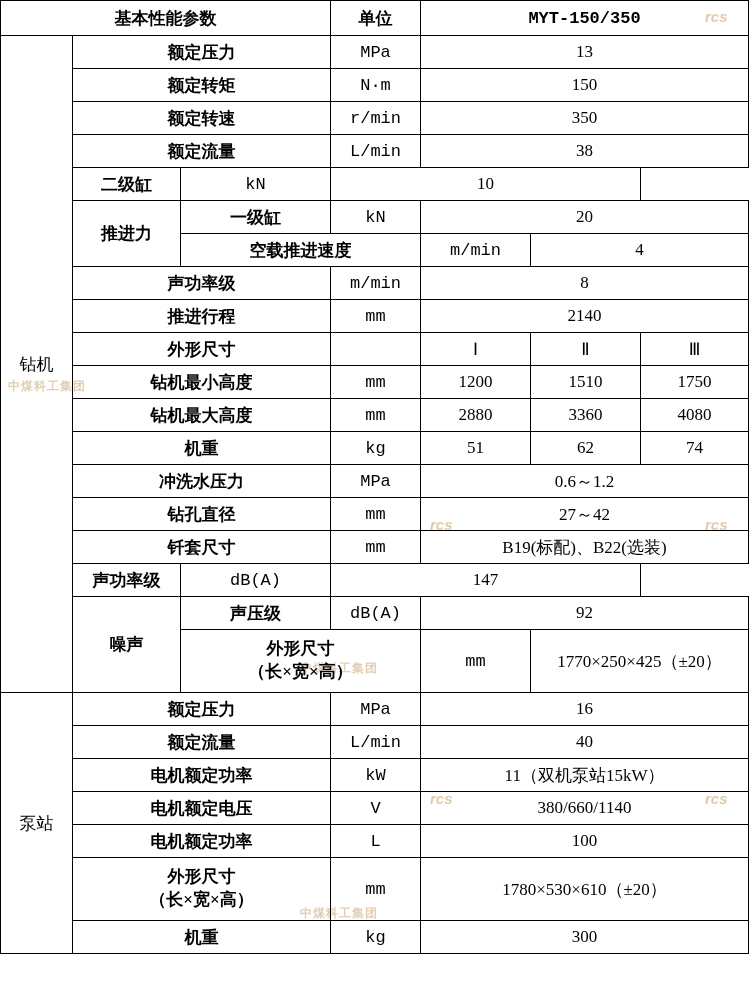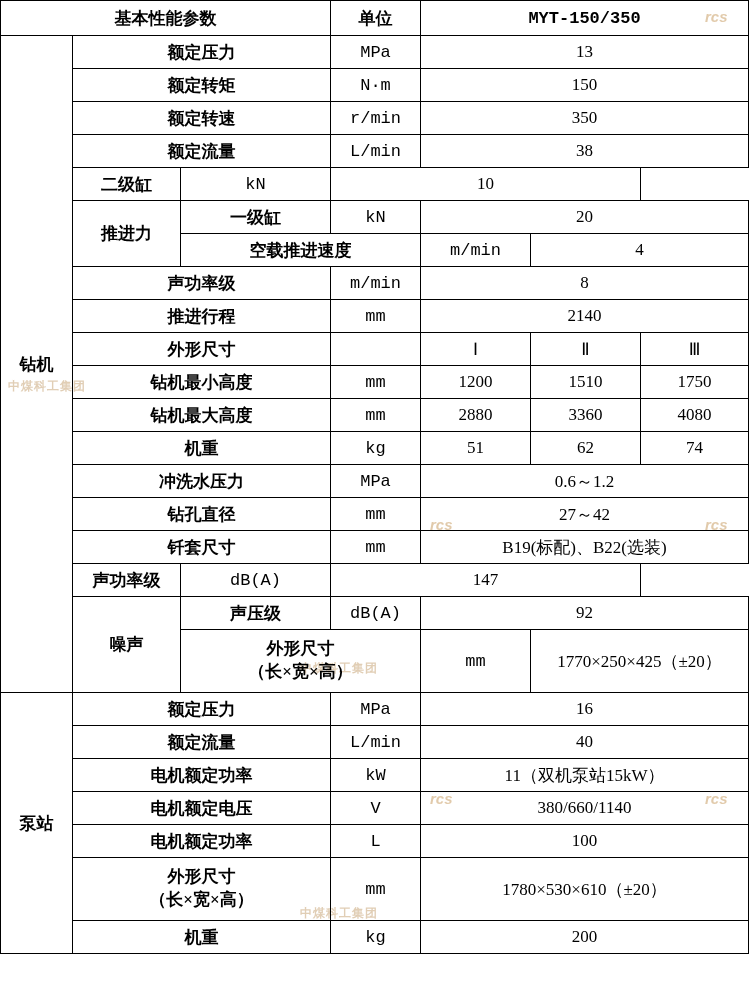--- a/index.html
+++ b/index.html
@@ -29,21 +29,21 @@
     font-size: 17px;
     padding: 0;
     height: 32px;
     background: transparent;
   }
   td.hdr {
     font-weight: bold;
     font-size: 19px;
   }
   td.grp {
-    font-weight: bold;
+    font-weight: normal;
     font-size: 19px;
   }
   td.param {
     font-weight: bold;
     font-size: 18px;
   }
   td.unit {
     font-family: "Liberation Mono", "DejaVu Sans Mono", monospace;
     font-size: 15px;
   }
@@ -258,16 +258,16 @@
         <td colspan="2" class="two-line" style="height: 62px;">
           <div>外形尺寸</div>
           <div>（长×宽×高）</div>
         </td>
         <td class="unit">mm</td>
         <td class="valcn" colspan="3">1780×530×610（±20）</td>
       </tr>
       <tr>
         <td colspan="2" class="param">机重</td>
         <td class="unit">kg</td>
-        <td class="val" colspan="3">200</td>
+        <td class="val" colspan="3">300</td>
       </tr>
     </tbody>
 </table>
 
 </body></html>

